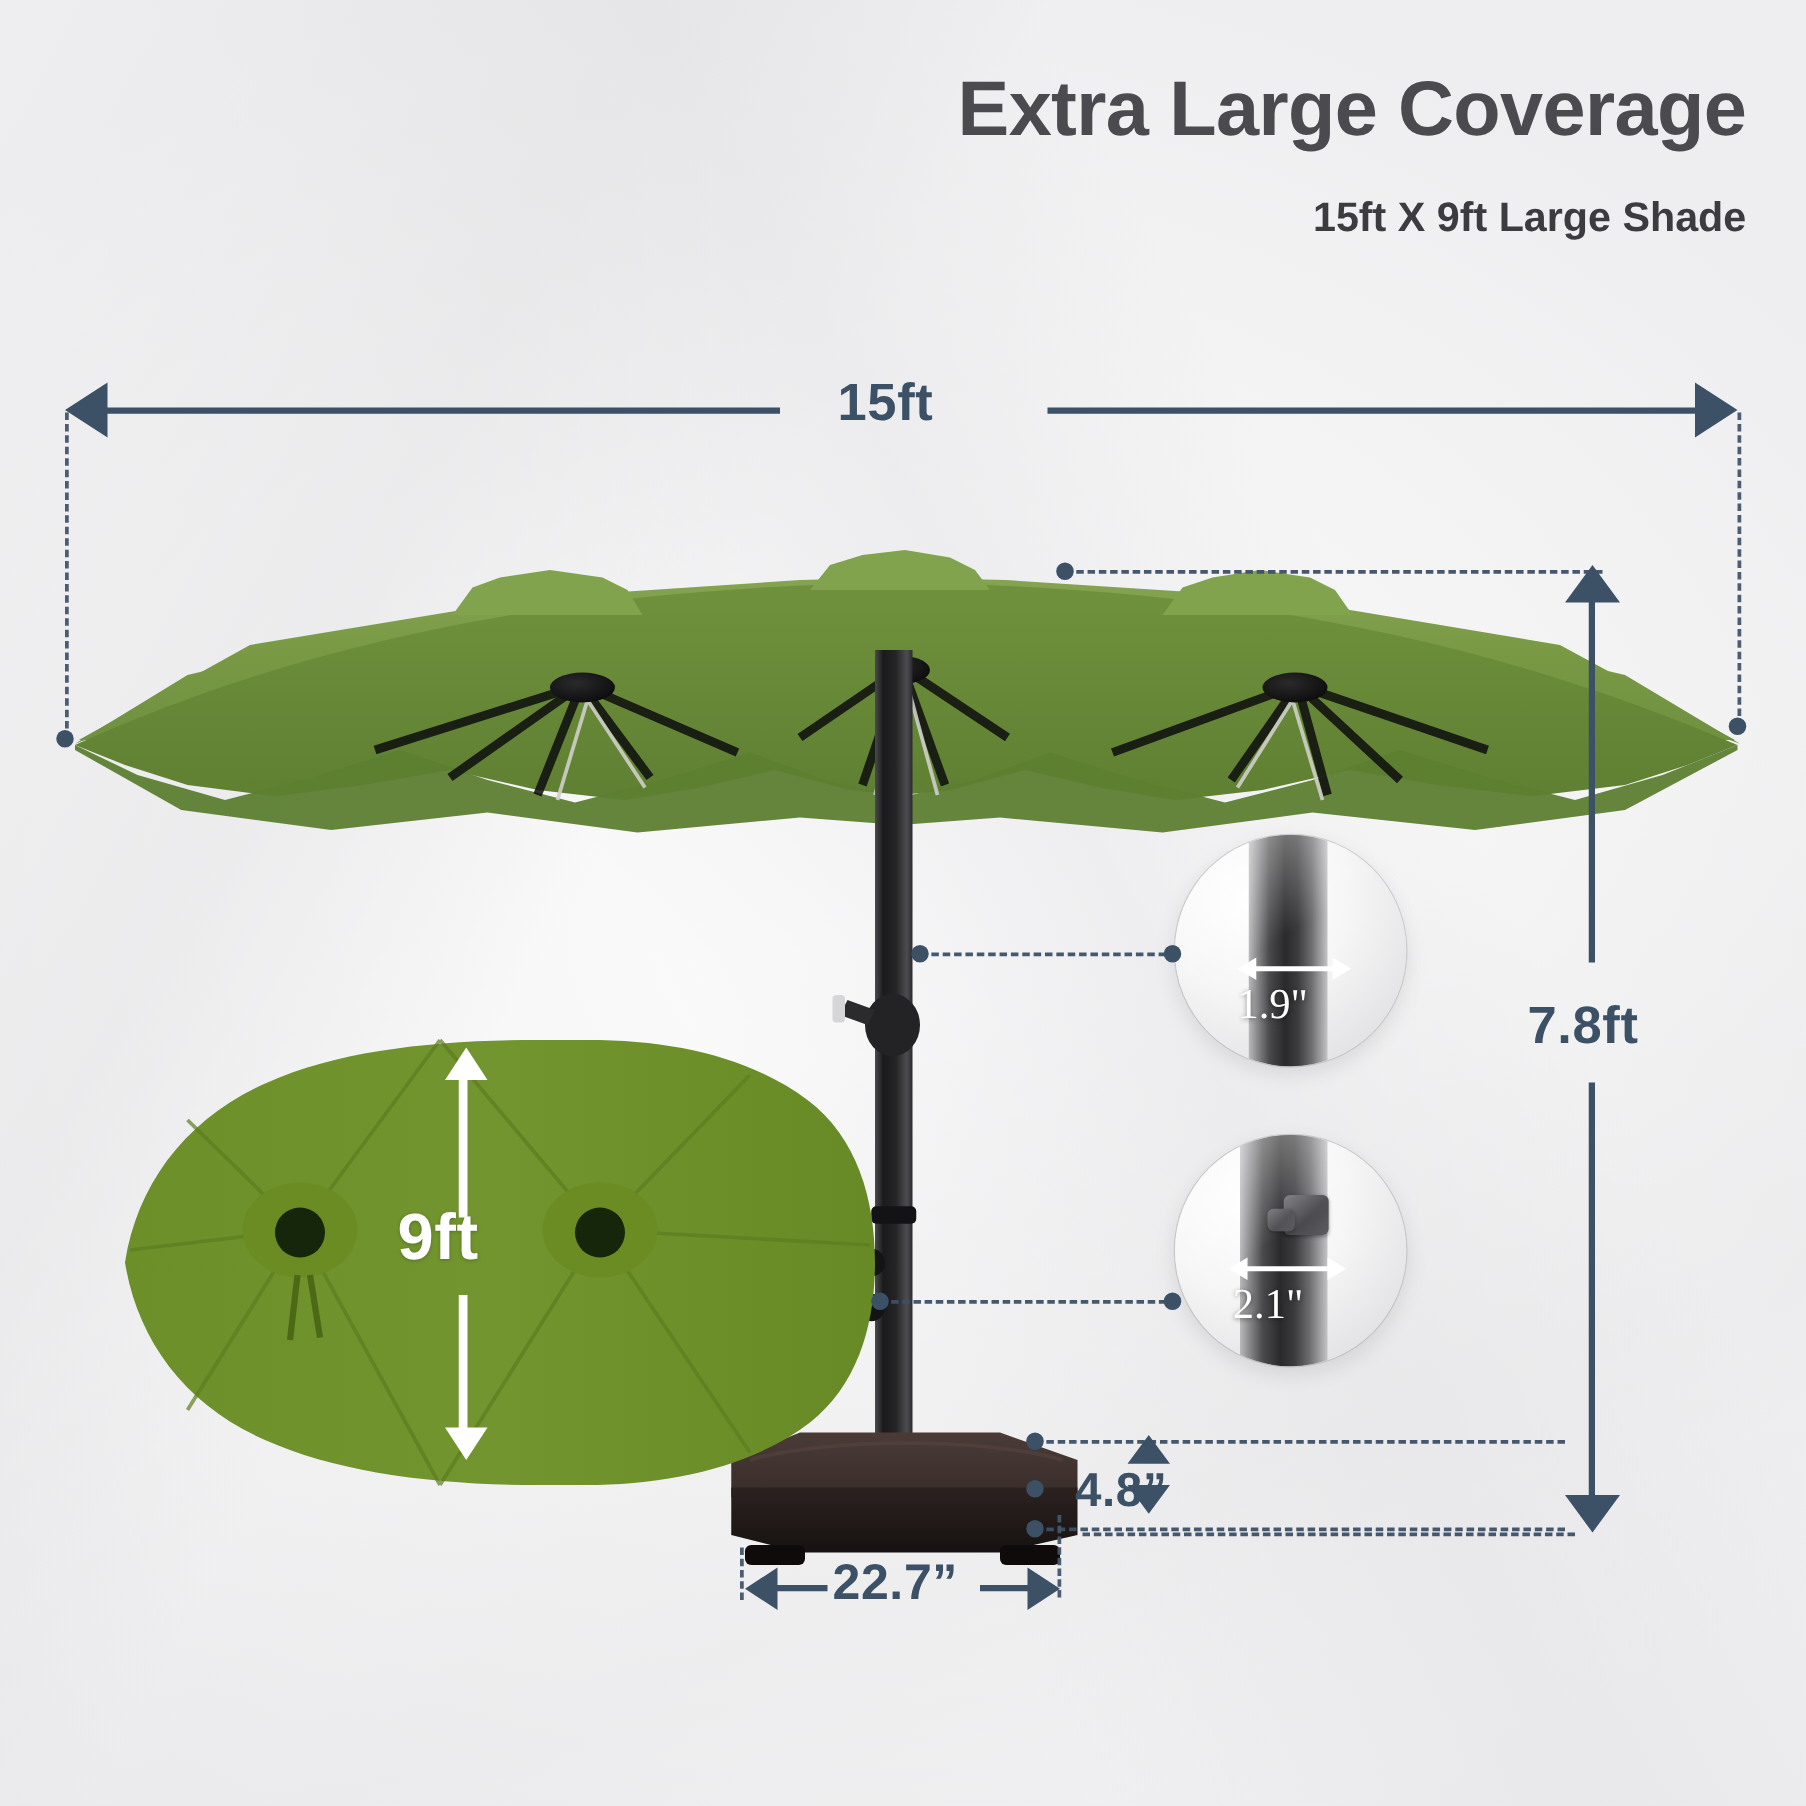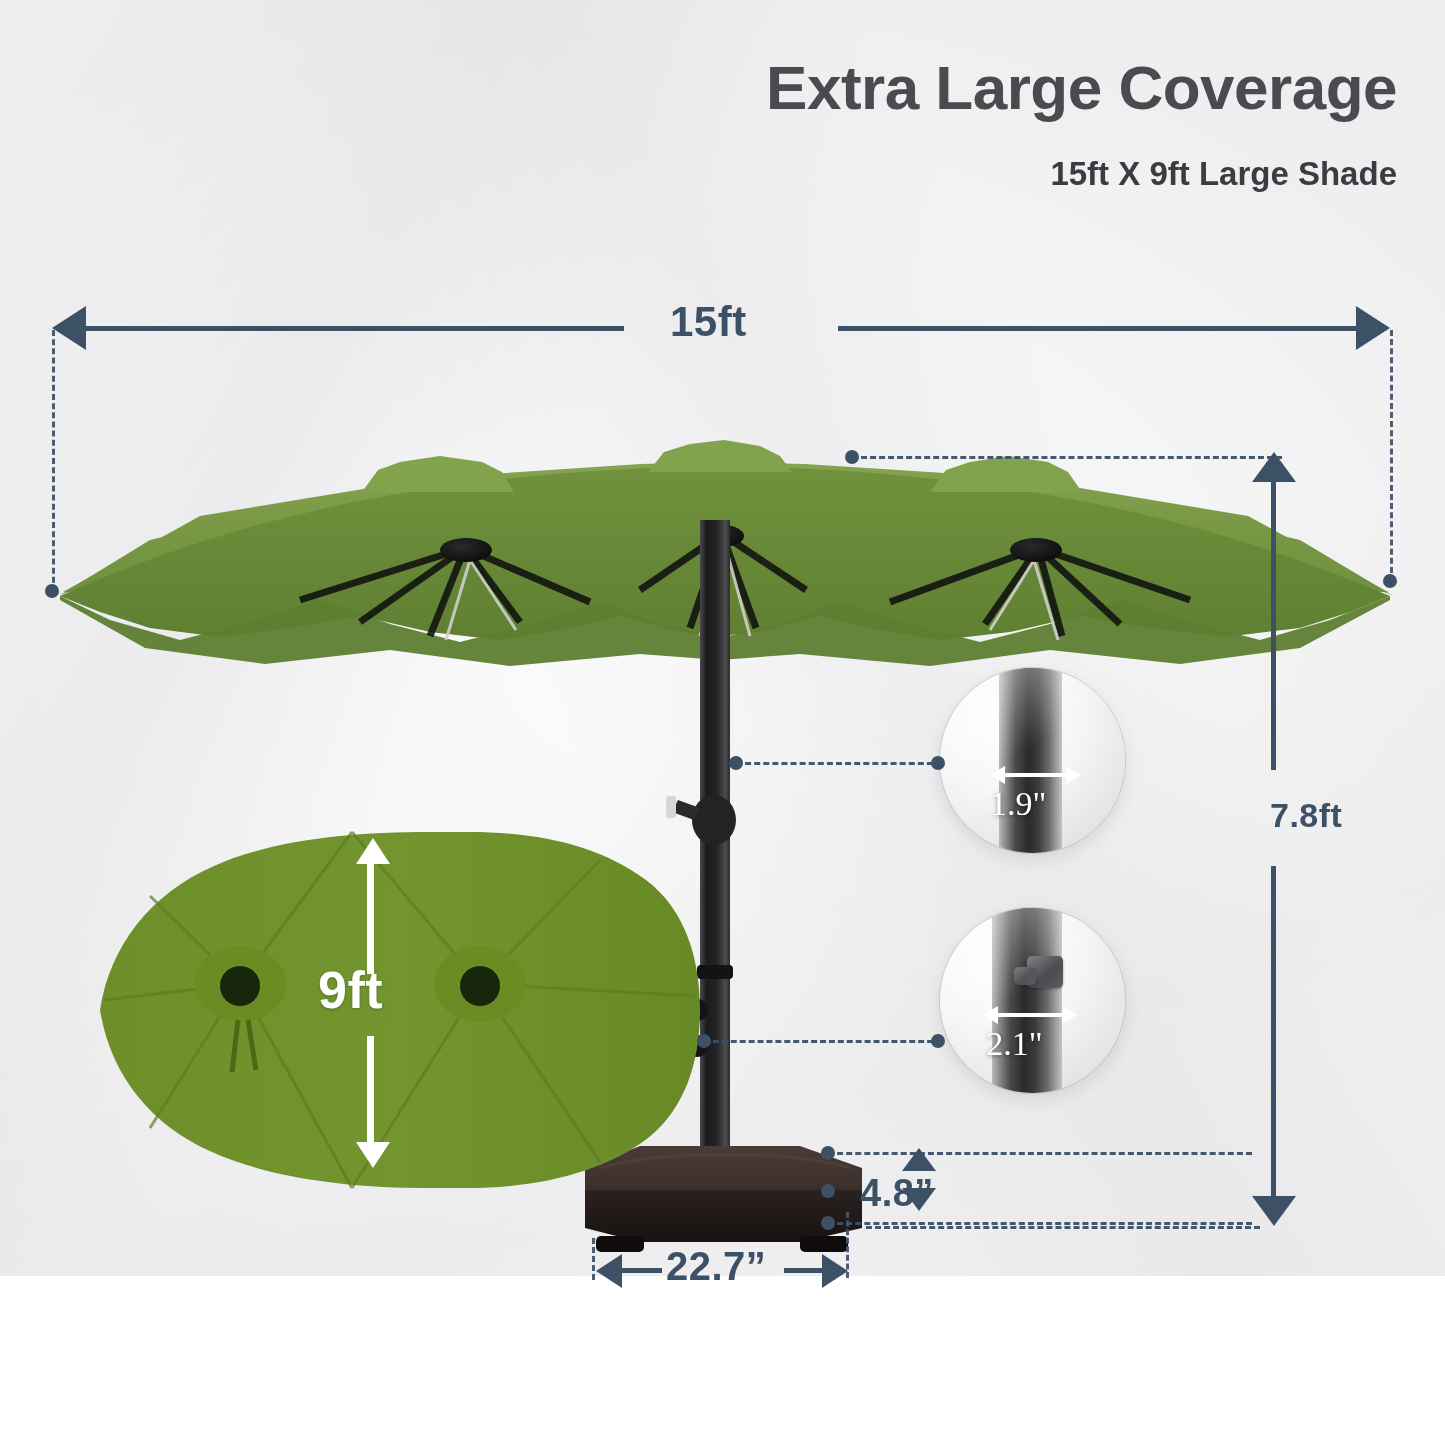--- a/index.html
+++ b/index.html
@@ -2,21 +2,21 @@
 <html><head>
 <meta charset="utf-8">
 <style>
   * { margin:0; padding:0; box-sizing:border-box; }
   html,body{
     width:1445px; height:1445px;
     font-family:"Liberation Sans", sans-serif;
     overflow:hidden;
   }
   #stage{
-    position:relative; width:1445px; height:1276px;
+    position:relative; width:1445px; height:1445px;
     background:
       linear-gradient(118deg, rgba(255,255,255,0) 0%, rgba(228,228,230,.55) 24%, rgba(255,255,255,0) 38%),
       linear-gradient(62deg,  rgba(255,255,255,0) 40%, rgba(226,226,229,.45) 58%, rgba(255,255,255,0) 72%),
       linear-gradient(160deg, rgba(255,255,255,0) 55%, rgba(230,230,232,.40) 78%, rgba(255,255,255,0) 92%),
       radial-gradient(ellipse 70% 55% at 46% 52%, #fbfbfc 0%, #f4f4f5 60%, #eeeef0 100%);
     background-color:#f4f4f5;
   }
   
   #title{
     position:absolute; right:48px; top:52px;
@@ -304,21 +304,21 @@
     <div class="dot" style="left:45px;top:584px;"></div>
     <div class="dash-v" style="left:1390px;top:330px;height:252px;"></div>
     <div class="dot" style="left:1383px;top:574px;"></div>
   </div>
 
   <div>
     <div class="dash-h" style="left:852px;top:456px;width:430px;"></div>
     <div class="dot" style="left:845px;top:450px;"></div>
     <div class="tri-u" style="left:1252px;top:452px;"></div>
     <div class="solid-v" style="left:1271px;top:480px;height:290px;"></div>
-    <div class="dim-label" style="left:1222px;top:796px;font-size:34px;margin-left:48px;">7.8ft</div>
+    <div class="dim-label" style="left:1222px;top:796px;font-size:42px;">7.8ft</div>
     <div class="solid-v" style="left:1271px;top:866px;height:332px;"></div>
     <div class="tri-d" style="left:1252px;top:1196px;"></div>
     <div class="dash-h" style="left:866px;top:1226px;width:394px;"></div>
   </div>
 
   <div>
     <div class="w-up" style="left:356px;top:838px;"></div>
     <div class="w-line" style="left:367px;top:862px;width:7px;height:112px;"></div>
     <div class="dim-label white" style="left:318px;top:960px;font-size:52px;">9ft</div>
     <div class="w-line" style="left:367px;top:1036px;width:7px;height:110px;"></div>

